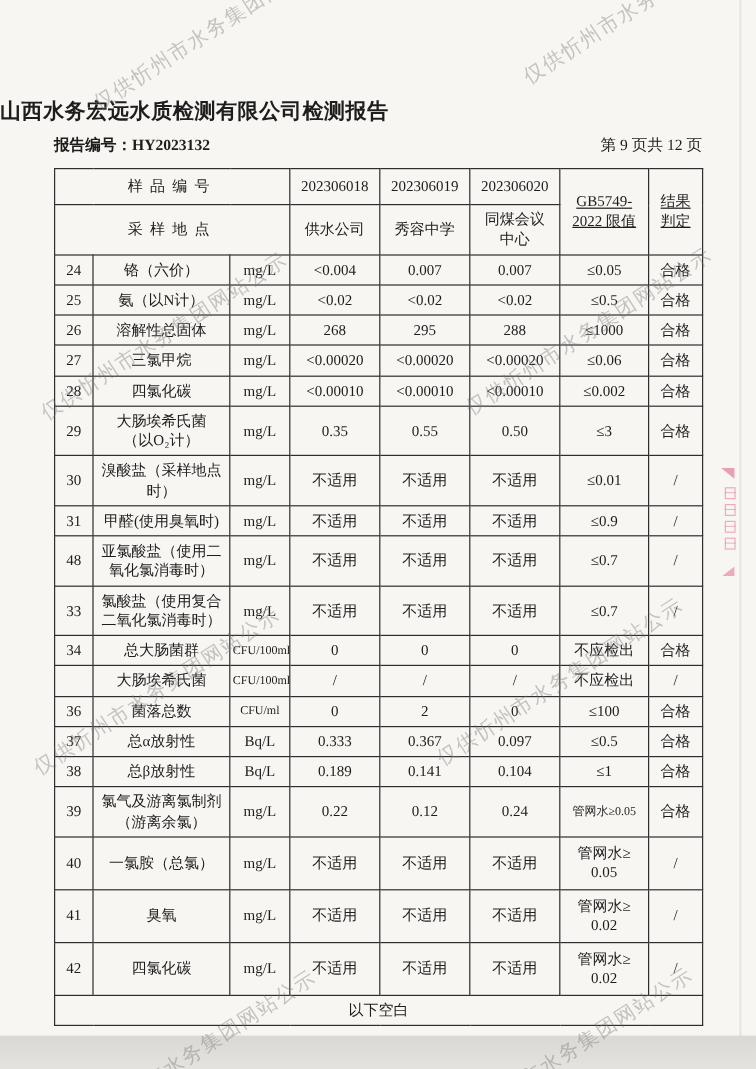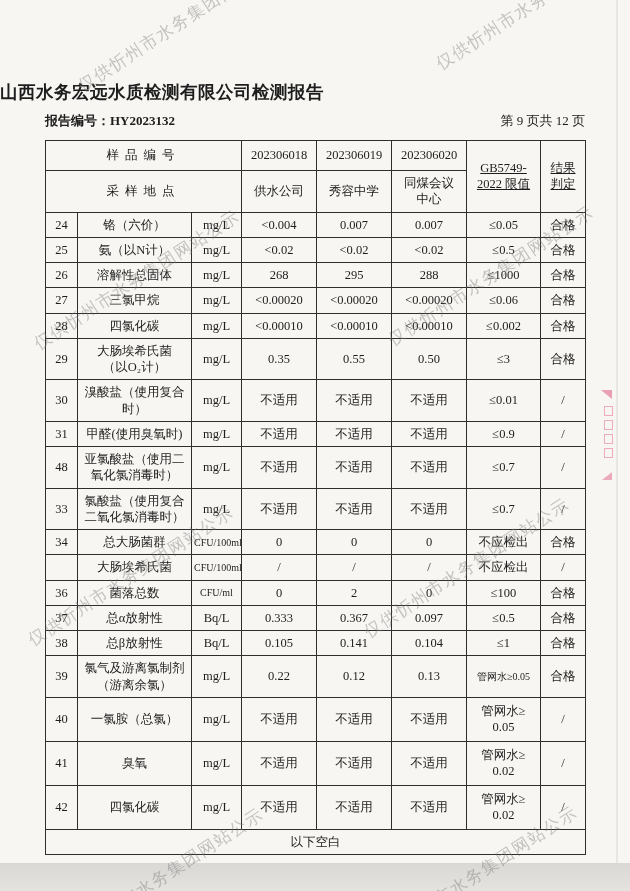--- a/index.html
+++ b/index.html
@@ -182,21 +182,21 @@
 （以O₂计）</td>
     <td class="unit">mg/L</td>
     <td>0.35</td>
     <td>0.55</td>
     <td>0.50</td>
     <td class="pre">≤3</td>
     <td>合格</td>
   </tr>
         <tr>
     <td>30</td>
-    <td class="name">溴酸盐（使用复合
+    <td class="name">溴酸盐（采样地点
 时）</td>
     <td class="unit">mg/L</td>
     <td>不适用</td>
     <td>不适用</td>
     <td>不适用</td>
     <td class="pre">≤0.01</td>
     <td>/</td>
   </tr>
         <tr>
     <td>31</td>
@@ -267,34 +267,34 @@
     <td>0.333</td>
     <td>0.367</td>
     <td>0.097</td>
     <td class="pre">≤0.5</td>
     <td>合格</td>
   </tr>
         <tr>
     <td>38</td>
     <td class="name">总β放射性</td>
     <td class="unit">Bq/L</td>
-    <td>0.105</td>
+    <td>0.189</td>
     <td>0.141</td>
     <td>0.104</td>
     <td class="pre">≤1</td>
     <td>合格</td>
   </tr>
         <tr>
     <td>39</td>
     <td class="name">氯气及游离氯制剂
 （游离余氯）</td>
     <td class="unit">mg/L</td>
     <td>0.22</td>
     <td>0.12</td>
-    <td>0.13</td>
+    <td>0.24</td>
     <td class="pre sm">管网水≥0.05</td>
     <td>合格</td>
   </tr>
         <tr class="tall">
     <td>40</td>
     <td class="name">一氯胺（总氯）</td>
     <td class="unit">mg/L</td>
     <td>不适用</td>
     <td>不适用</td>
     <td>不适用</td>

